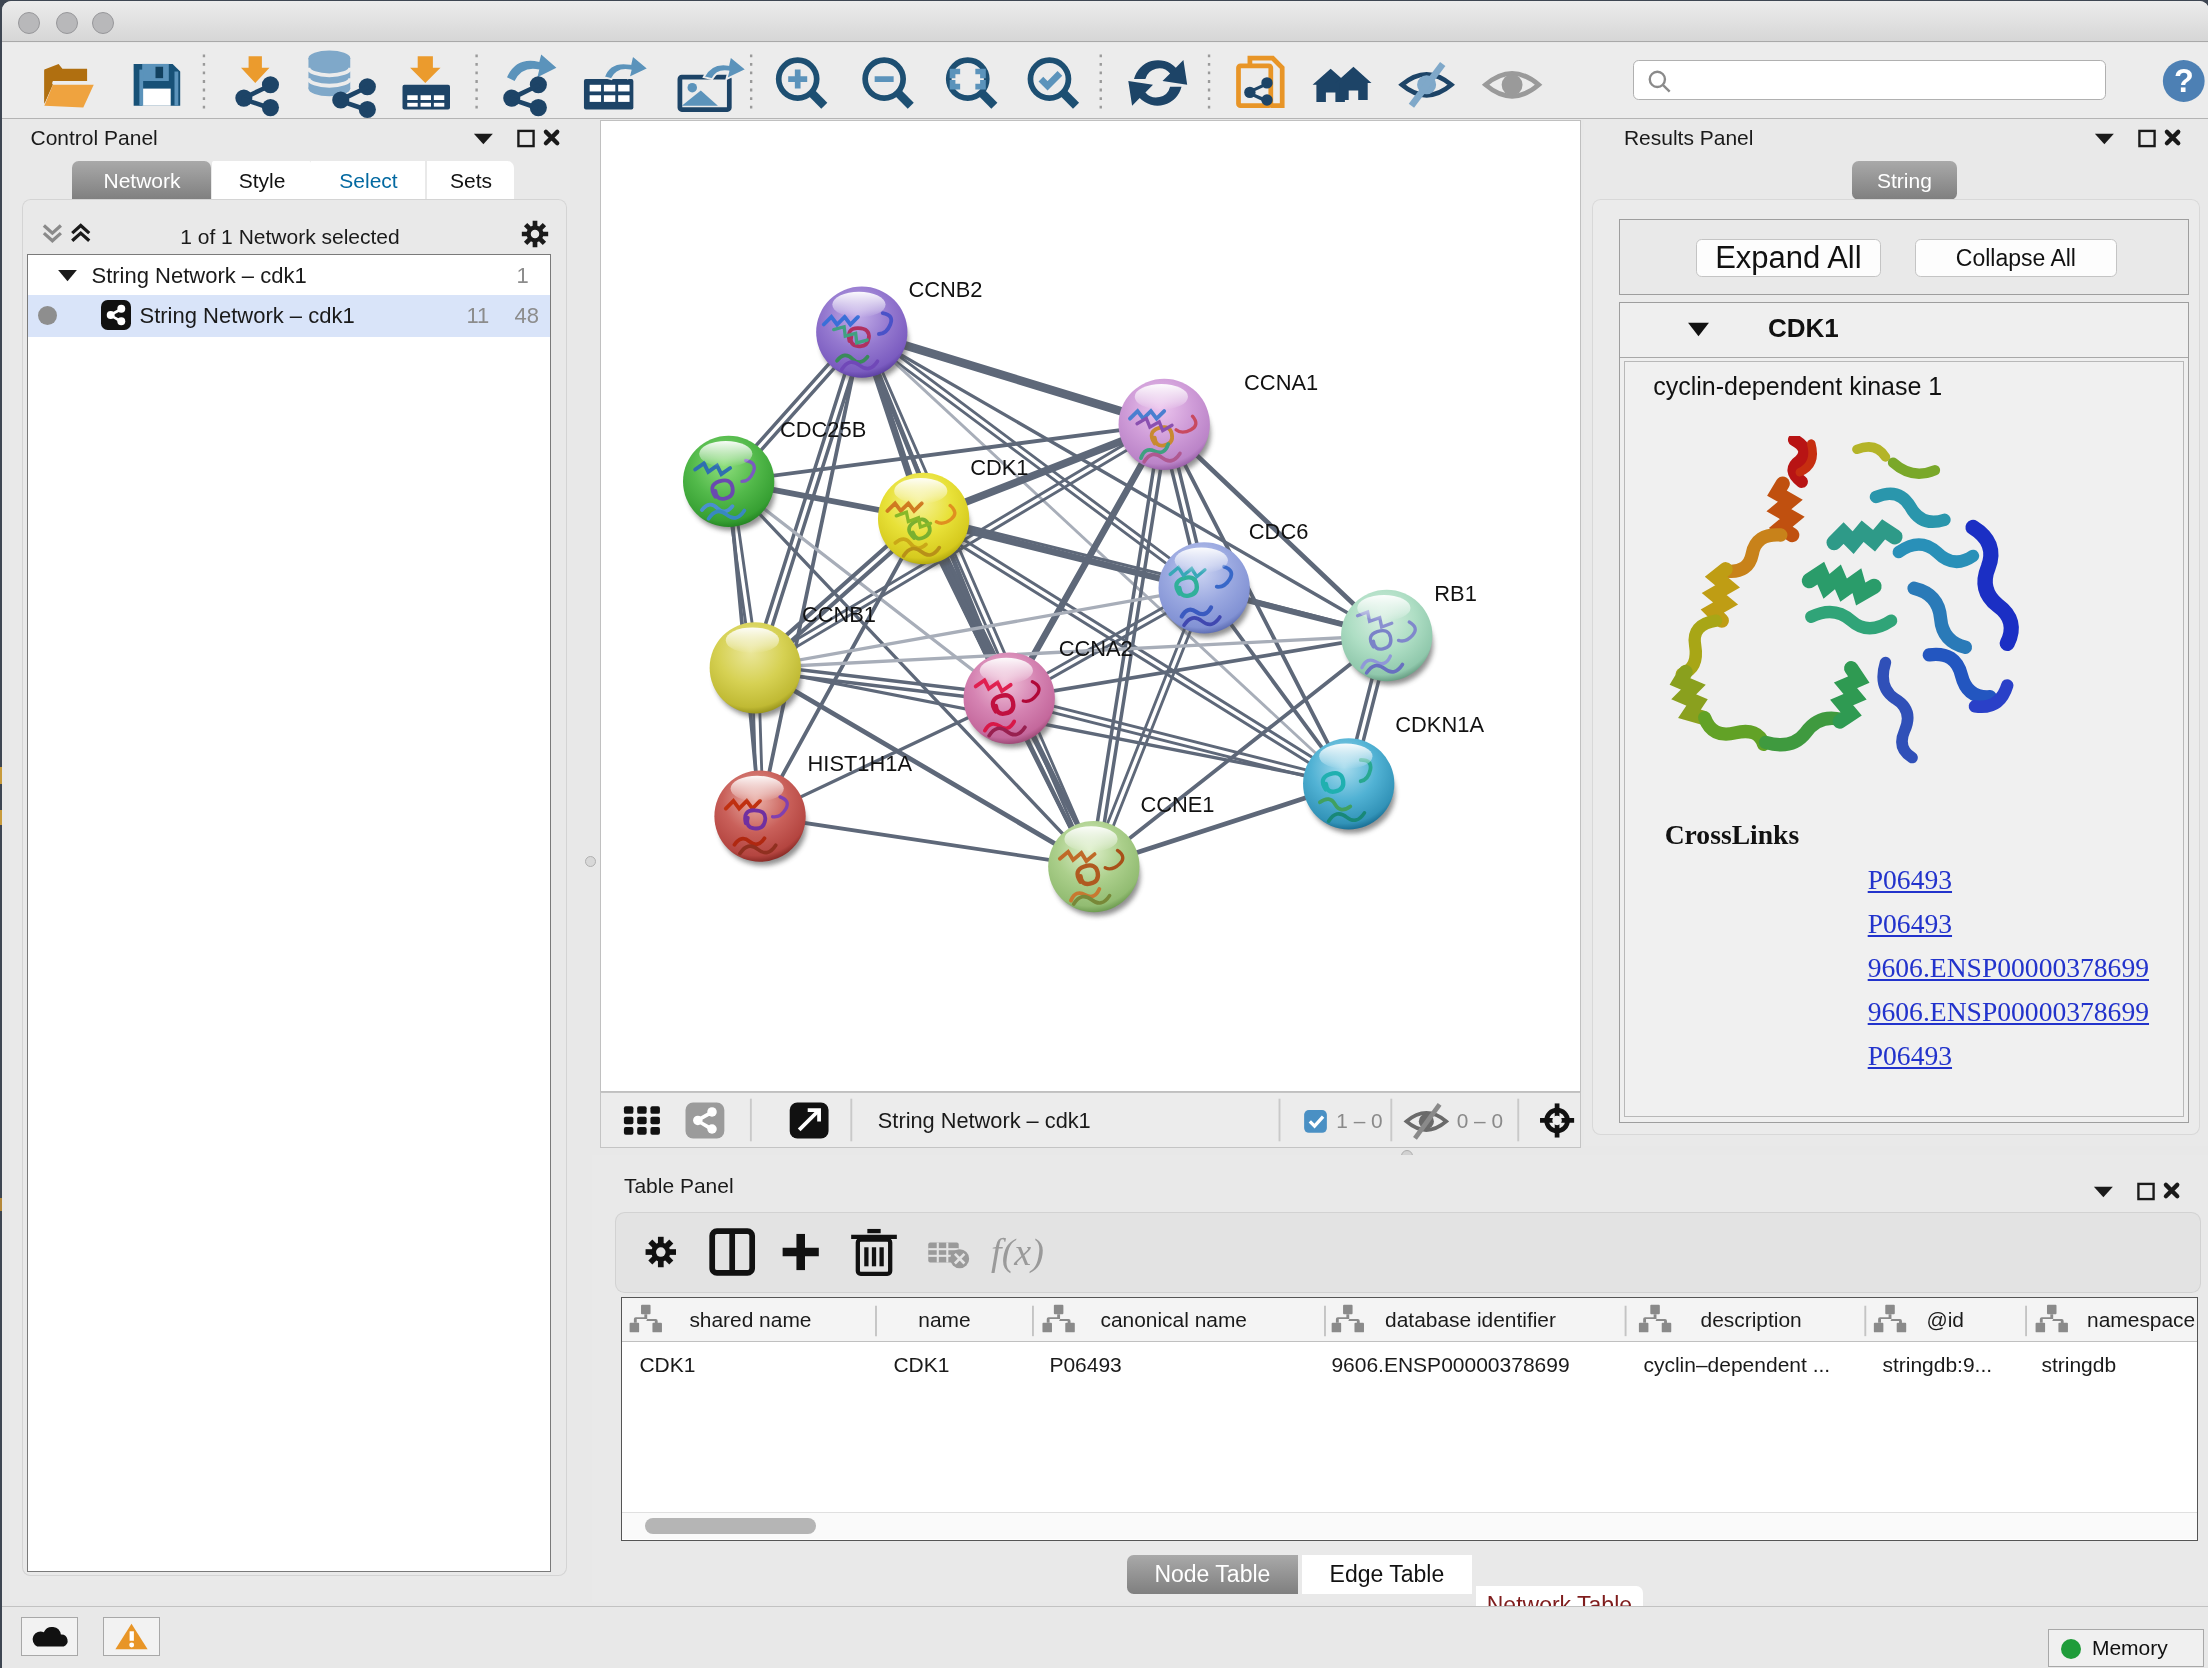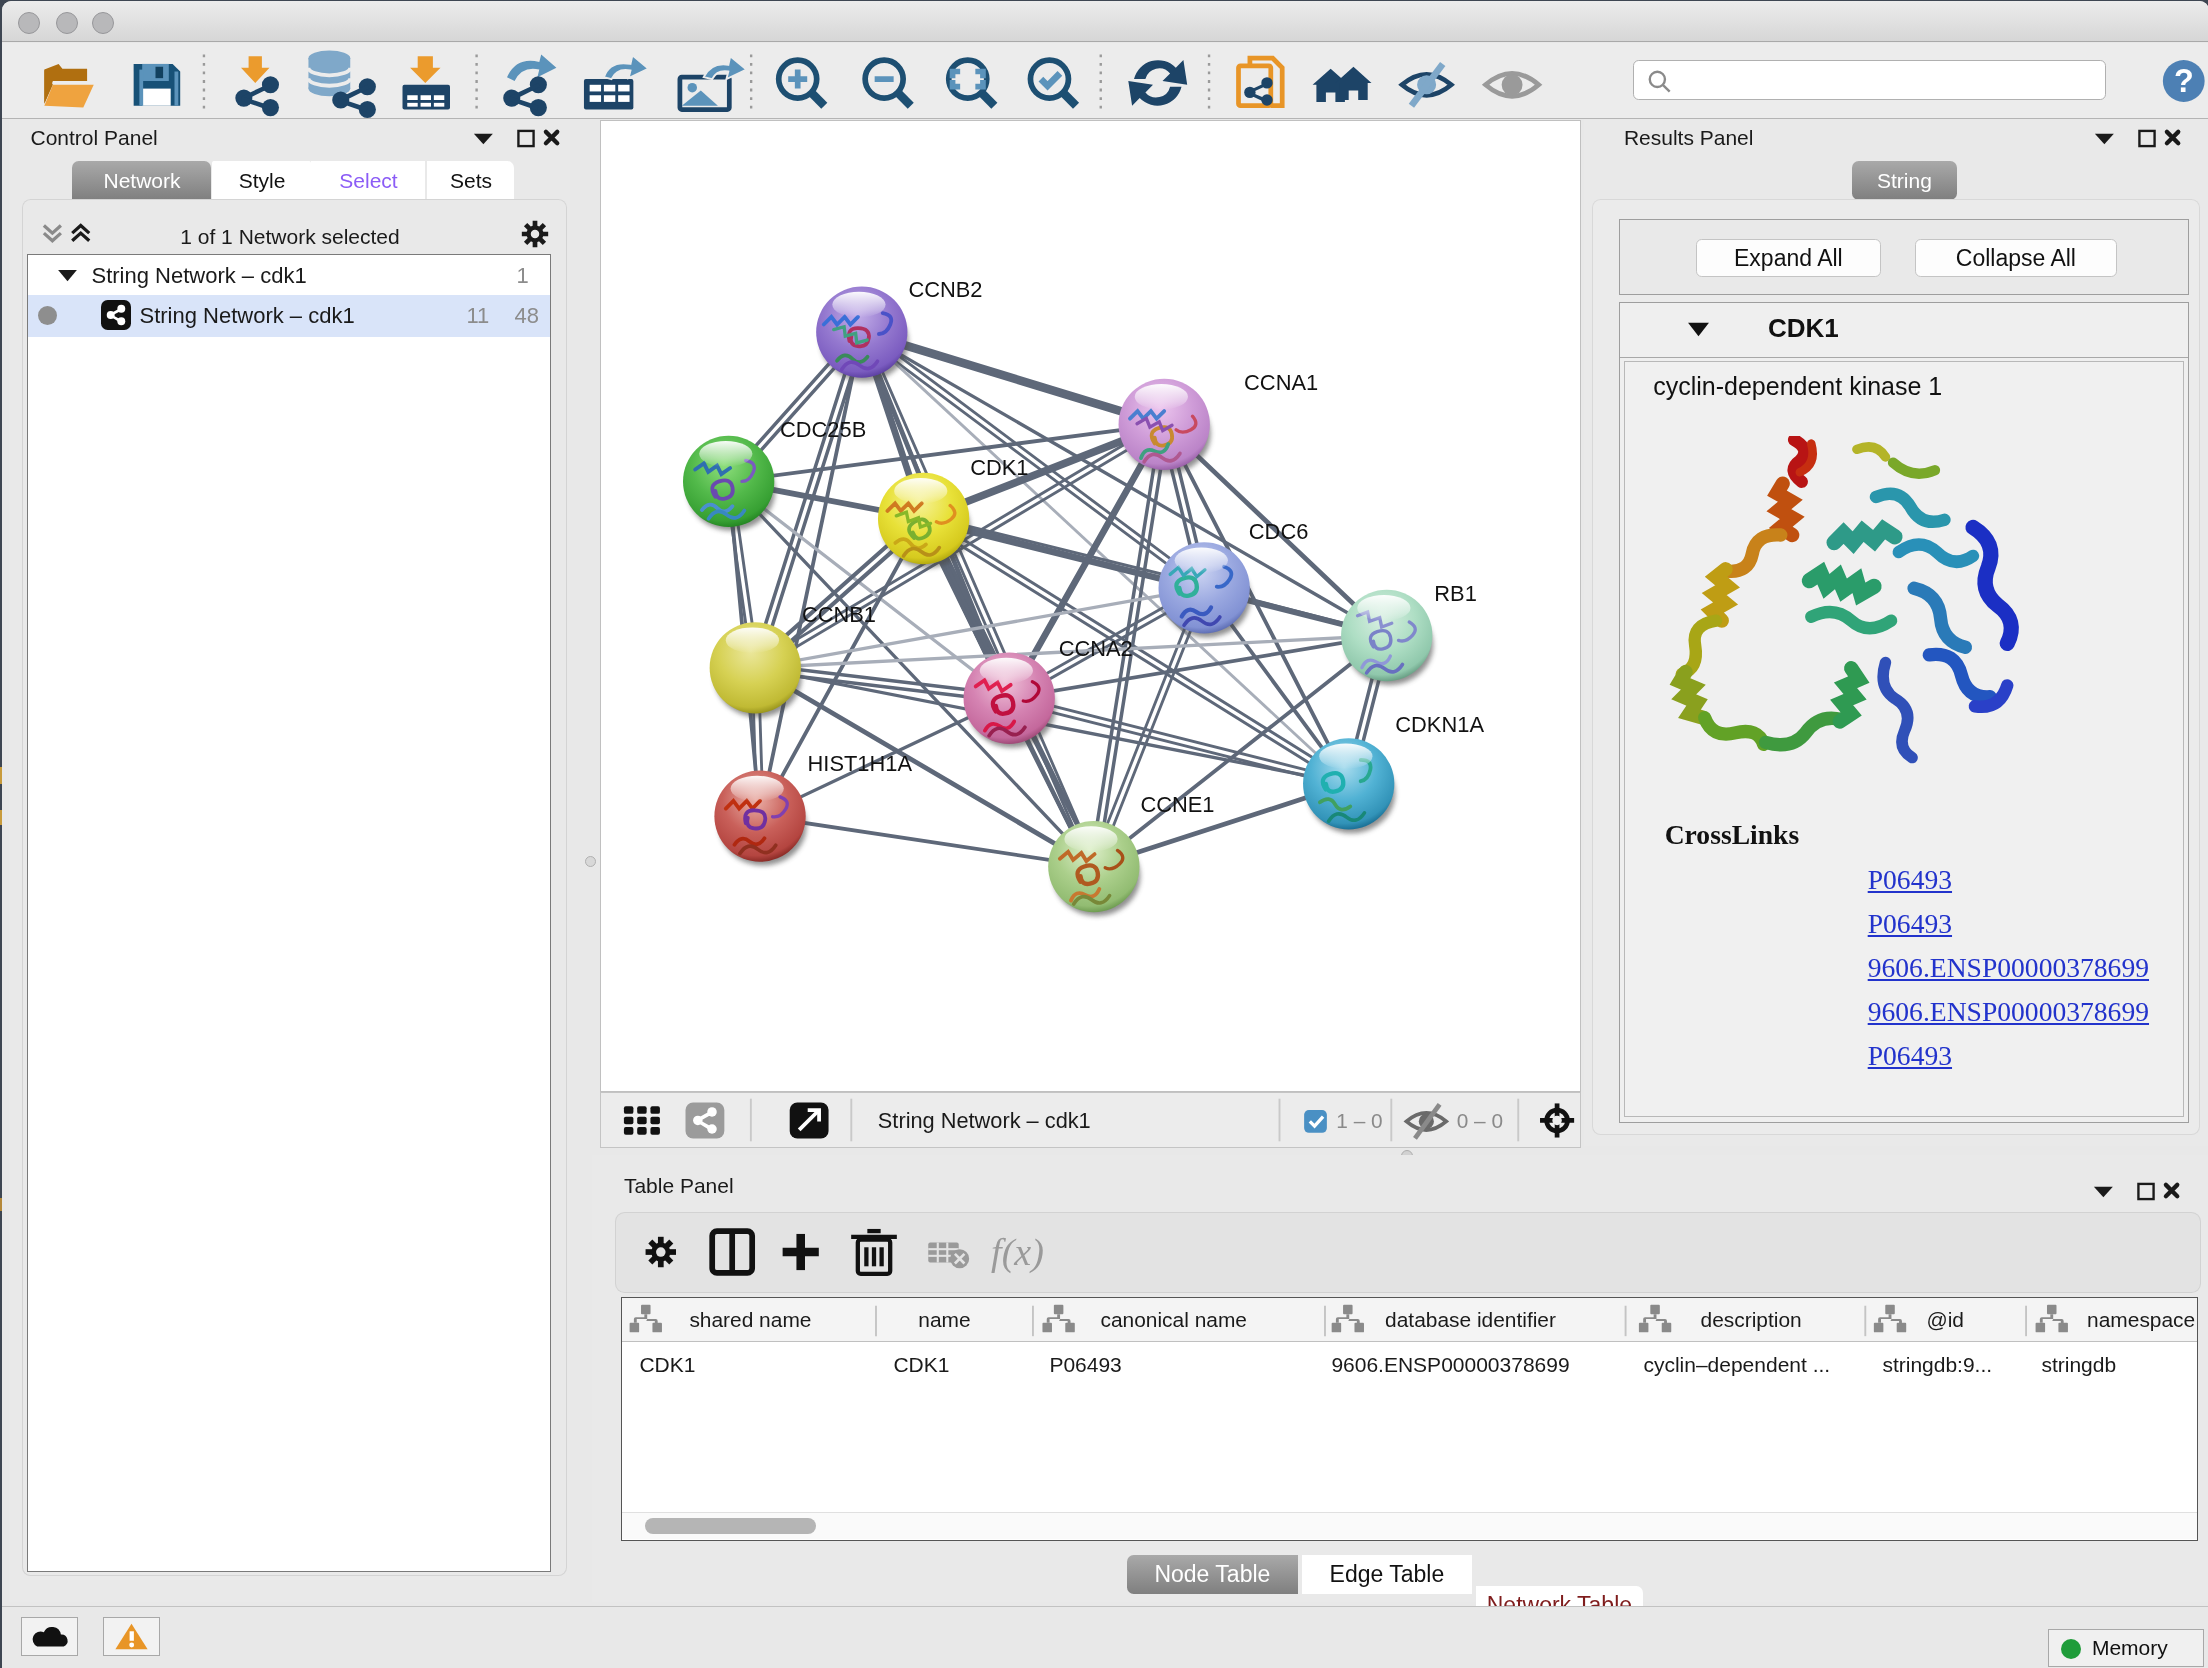--- a/index.html
+++ b/index.html
@@ -208,21 +208,21 @@
 
     <div class="abs panel-title" style="left:21px;top:6.7px;">Control Panel</div>
     <svg class="abs" style="left:463px;top:8.6px;" width="90" height="21" viewBox="0 0 95 22">
       <path d="M2 6 L22 6 L12 17 Z" fill="#1a1a1a"></path>
       <rect x="49" y="3" width="16" height="16" fill="none" stroke="#1a1a1a" stroke-width="2.5"></rect>
       <path d="M78 4 L90 16 M90 4 L78 16" stroke="#1a1a1a" stroke-width="4.5" stroke-linecap="round"></path>
     </svg>
 
     <div class="abs" style="left:63px;top:42px;width:139px;height:39px;background:linear-gradient(#a9a9a9,#7f7f7f);border-radius:6.7px 6.7px 0 0;color:#fff;font-size:21px;text-align:center;line-height:39px;">Network</div>
     <div class="abs" style="left:203px;top:42px;width:99px;height:39px;background:#fff;border-radius:1.9px 1.9px 0 0;color:#111;font-size:21px;text-align:center;line-height:39px;">Style</div>
-    <div class="abs" style="left:302px;top:42px;width:114px;height:39px;background:#fff;color:#8b5cf6;font-size:21px;text-align:center;line-height:39px;">Select</div>
+    <div class="abs" style="left:302px;top:42px;width:114px;height:39px;background:#fff;color:#0369a1;font-size:21px;text-align:center;line-height:39px;">Select</div>
     <div class="abs" style="left:418px;top:42px;width:87px;height:39px;background:#fff;border-radius:0 6.7px 0 0;color:#111;font-size:21px;text-align:center;line-height:39px;">Sets</div>
 
     <div class="abs" style="left:13.3px;top:81px;width:543px;height:1375px;background:#e9e9e9;border-radius:7.6px;box-shadow:0 0 0 1px #d4d4d4;"></div>
 
     <svg class="abs" style="left:28.5px;top:99px;" width="76" height="34" viewBox="0 0 80 36">
       <g stroke="#8a8a8a" stroke-width="3.5" fill="none">
         <path d="M6 8 L15 16 L24 8"></path>
           <path d="M6 16 L15 24 L24 16"></path>
       </g>
       <g stroke="#1a1a1a" stroke-width="3.5" fill="none">
@@ -606,21 +606,21 @@
     <div class="abs panel-title" style="left:40px;top:6.7px;">Results Panel</div>
     <svg class="abs" style="left:509px;top:8.6px;" width="90" height="21" viewBox="0 0 95 22">
       <path d="M2 6 L22 6 L12 17 Z" fill="#1a1a1a"></path>
       <rect x="49" y="3" width="16" height="16" fill="none" stroke="#1a1a1a" stroke-width="2.5"></rect>
       <path d="M78 4 L90 16 M90 4 L78 16" stroke="#1a1a1a" stroke-width="4.5" stroke-linecap="round"></path>
     </svg>
     <div class="abs" style="left:268px;top:42px;width:105px;height:39px;background:linear-gradient(#a9a9a9,#7f7f7f);border-radius:6.7px;color:#fff;font-size:21px;text-align:center;line-height:39px;">String</div>
     <div class="abs" style="left:9.5px;top:81px;width:606px;height:934px;background:#ebebeb;border-radius:7.6px;box-shadow:0 0 0 1px #d8d8d8;"></div>
 
     <div class="abs" style="left:35px;top:100px;width:570px;height:76px;border:1px solid #9e9e9e;background:#e9e9e9;">
-      <div class="abs" style="left:76px;top:19px;width:185px;height:38px;background:#fdfdfd;border:1px solid #c4c4c4;border-radius:5.7px;text-align:center;line-height:36px;font-size:23px;color:#111;">Expand All</div>
+      <div class="abs" style="left:76px;top:19px;width:185px;height:38px;background:#fdfdfd;border:1px solid #c4c4c4;border-radius:5.7px;text-align:center;line-height:36px;font-size:31px;color:#111;">Expand All</div>
       <div class="abs" style="left:295px;top:19px;width:202px;height:38px;background:#fdfdfd;border:1px solid #c4c4c4;border-radius:5.7px;text-align:center;line-height:36px;font-size:23px;color:#111;">Collapse All</div>
     </div>
 
     <div class="abs" style="left:35px;top:183px;width:570px;height:821px;border:1px solid #9e9e9e;background:#efefef;">
       <svg class="abs" style="left:66px;top:17px;" width="25" height="19" viewBox="0 0 26 20">
           <path d="M2 3 L24 3 L13 17 Z" fill="#111"></path>
         </svg>
       <div class="abs" style="left:148px;top:9.5px;font-size:26px;font-weight:bold;color:#111;">CDK1</div>
       <div class="abs" style="left:0;top:54px;width:100%;height:0;border-top:1px solid #a8a8a8;"></div>
       <div class="abs" style="left:3.8px;top:58px;width:560px;height:756px;border:1px solid #b8b8b8;background:#f0f0f0;">

